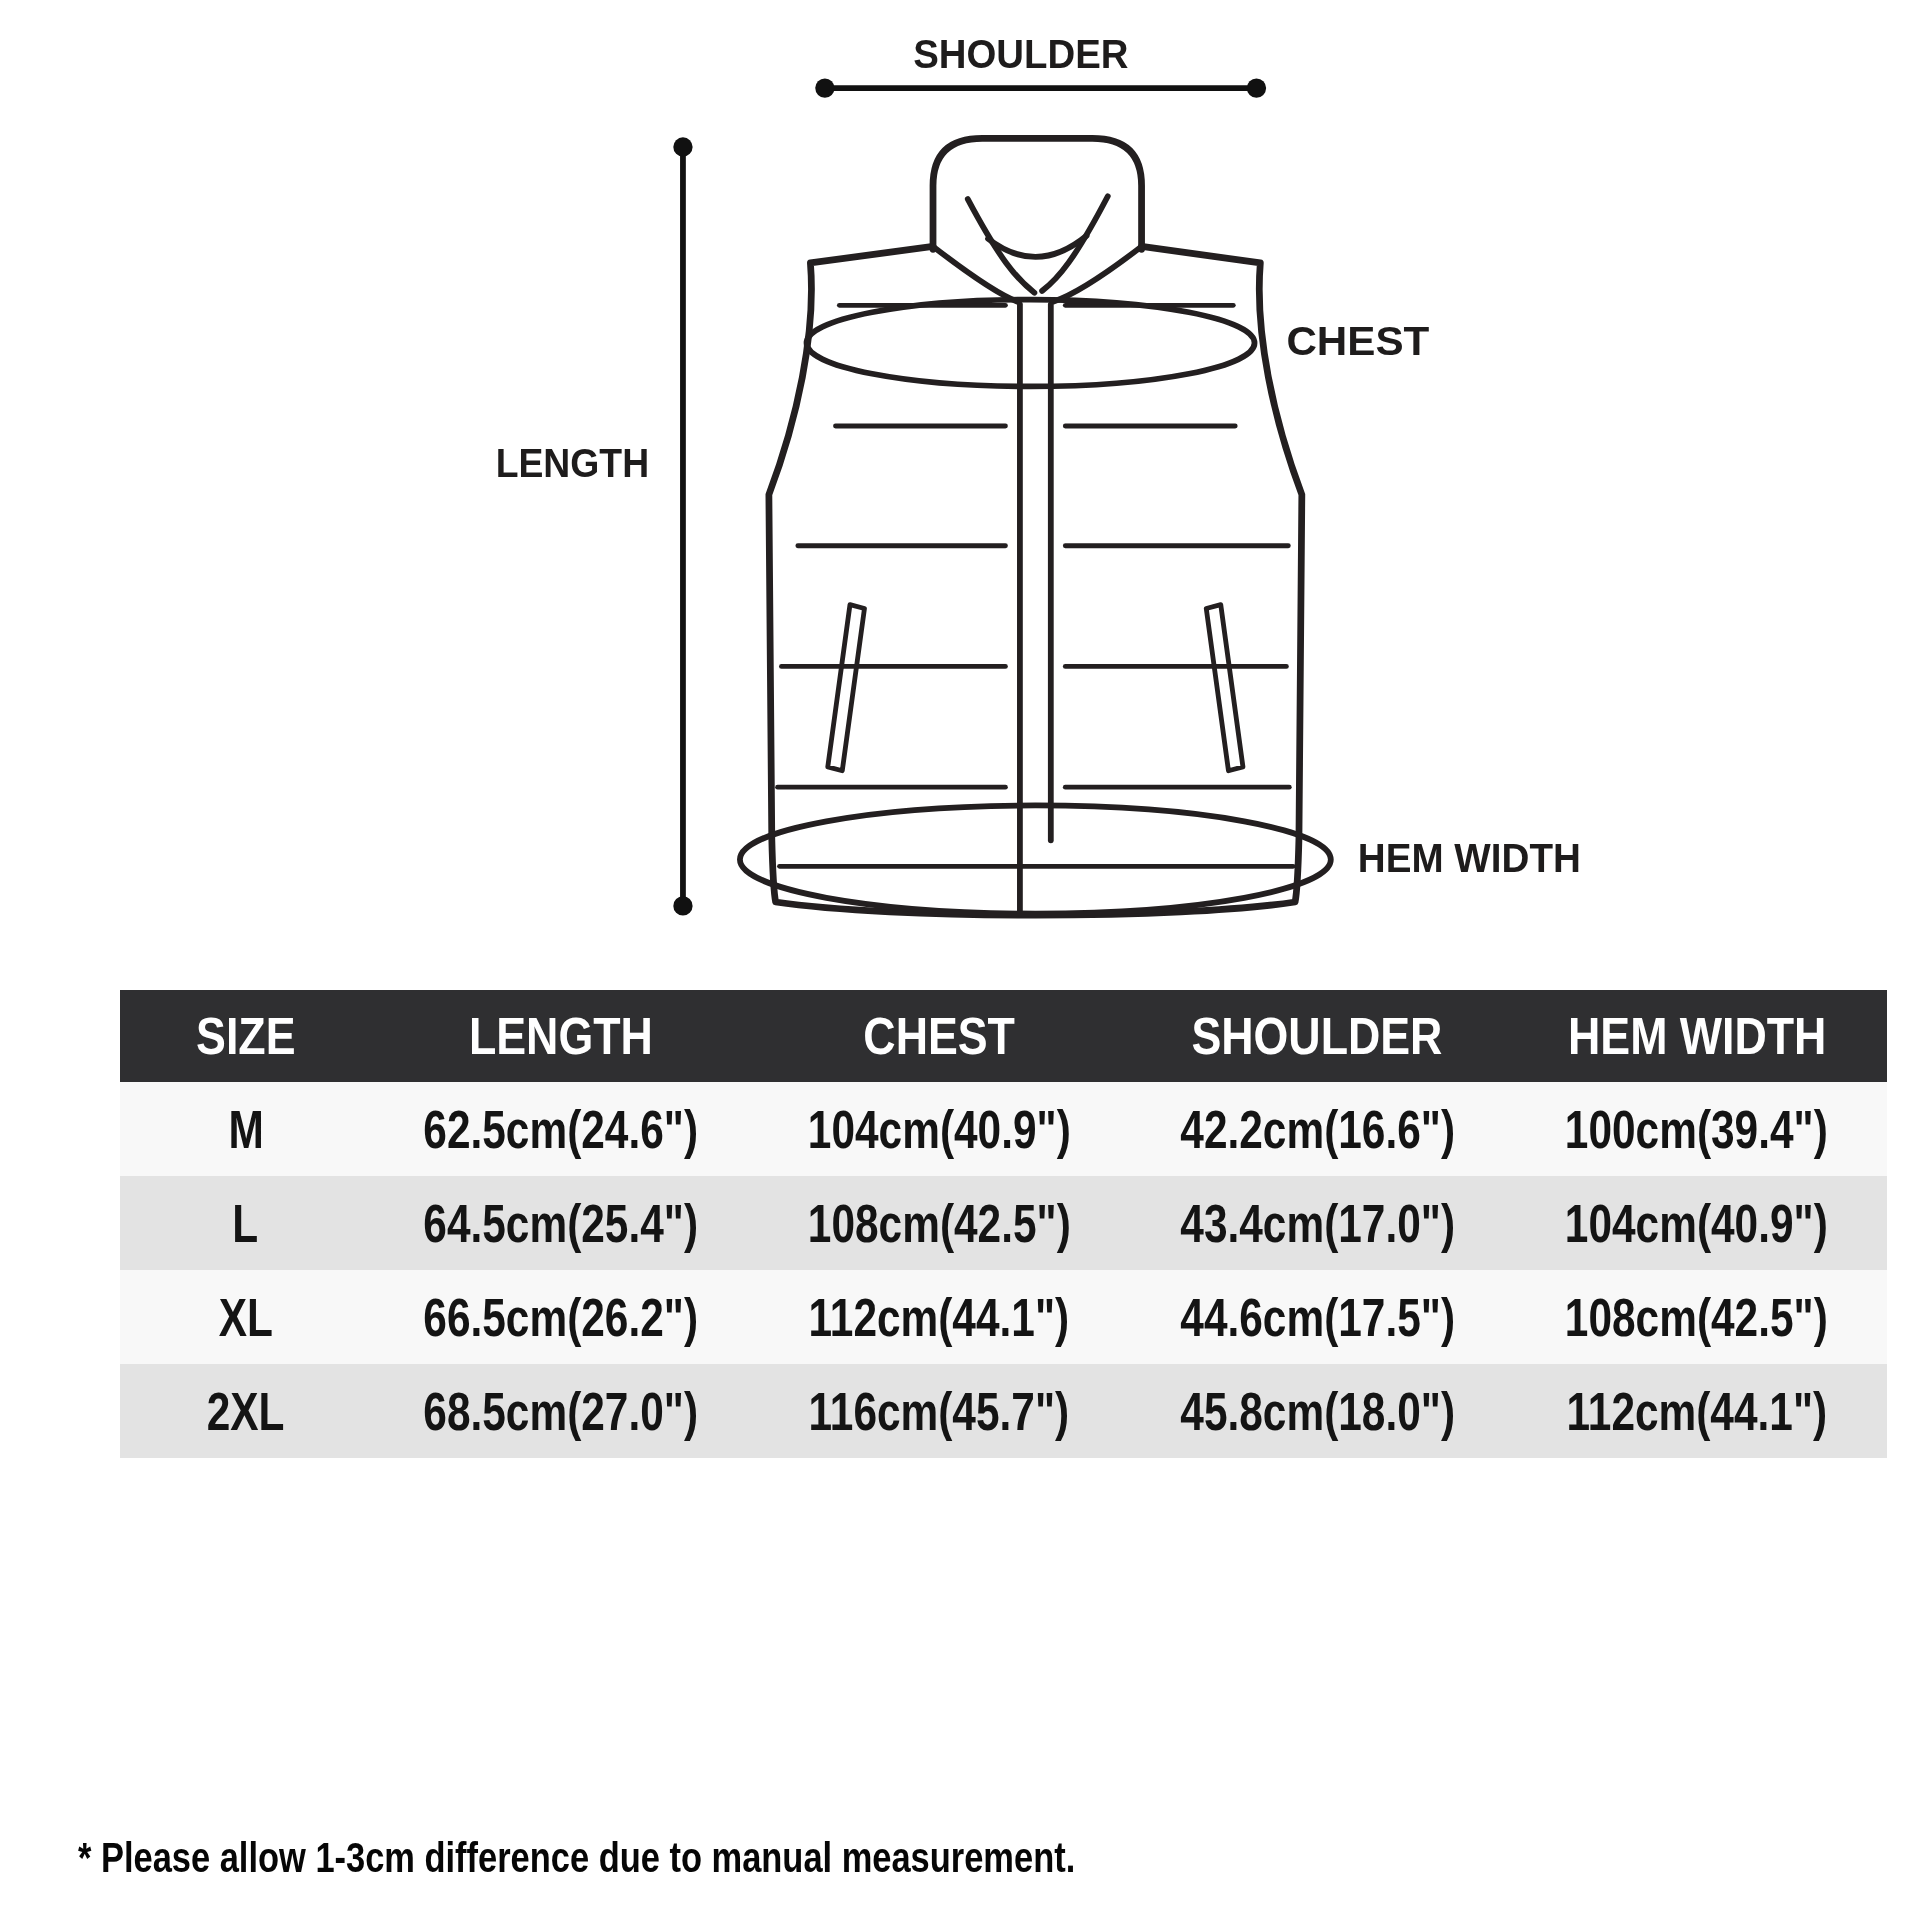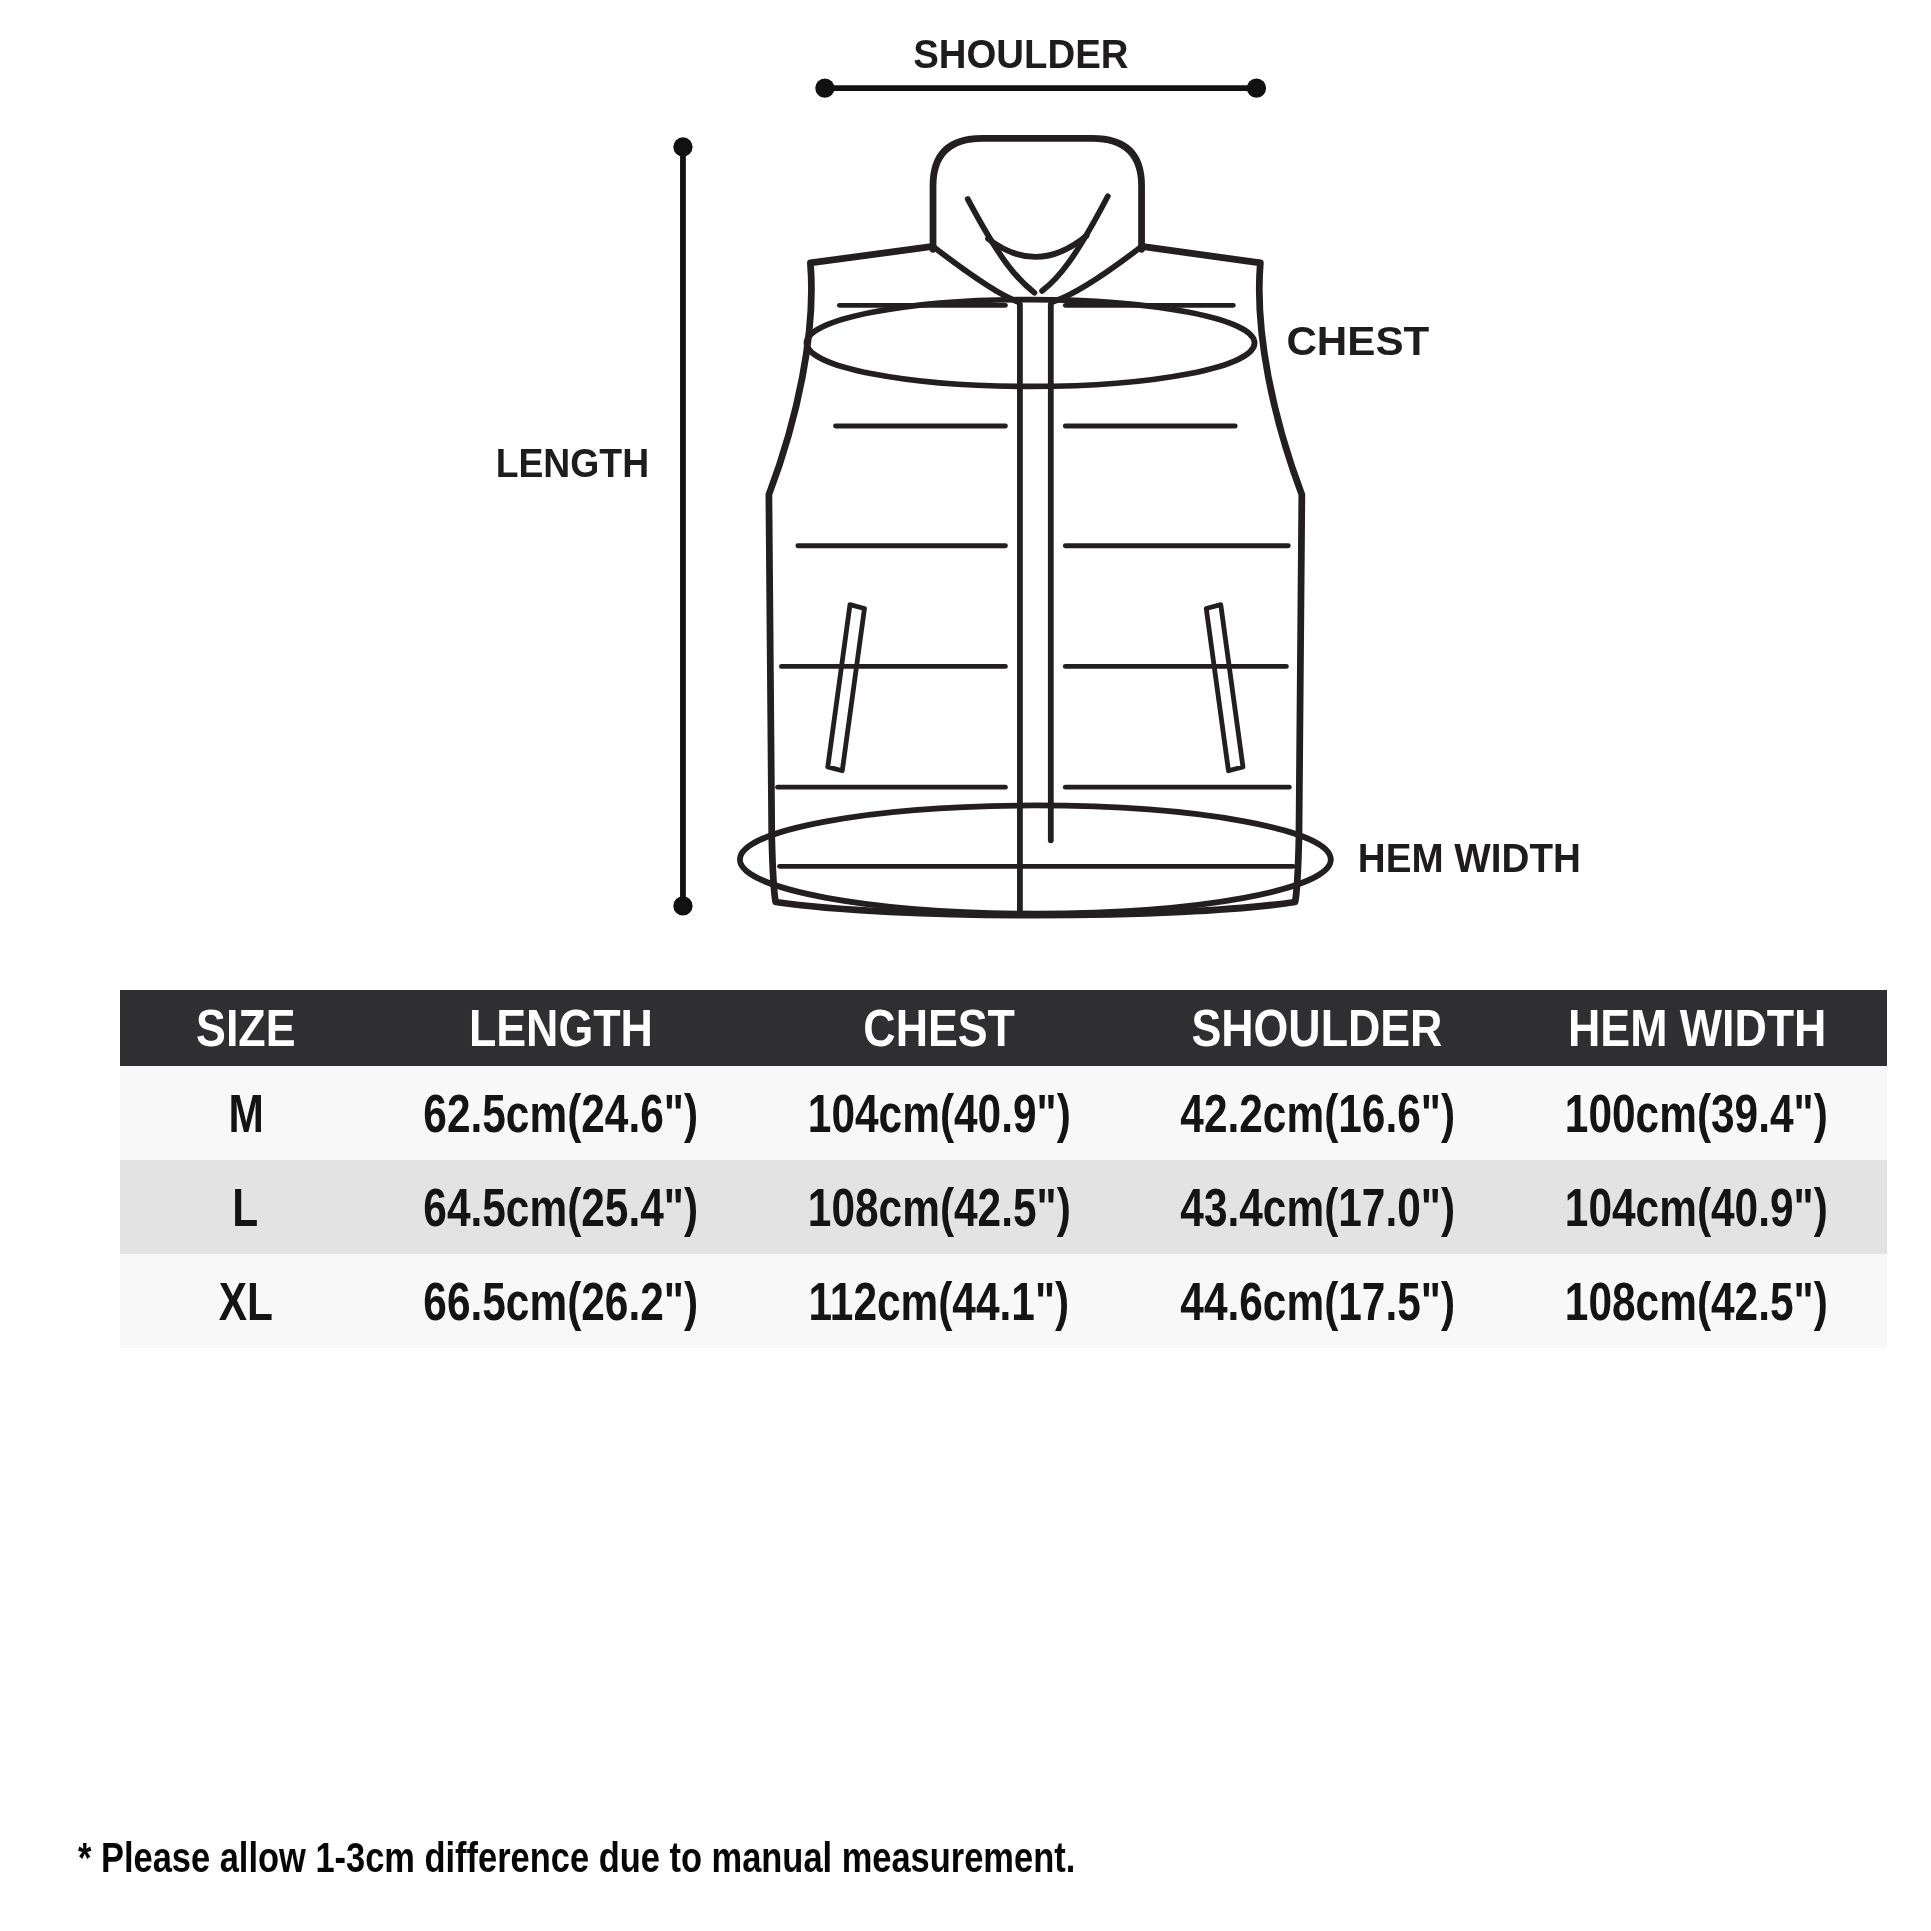--- a/index.html
+++ b/index.html
@@ -12,21 +12,21 @@
     font-family:"Liberation Sans",sans-serif;
     font-weight:bold;font-size:42px;fill:var(--ink,#1e1c1c);
   }
   
   .cnd{display:inline-block;transform:scaleX(0.80);transform-origin:center;white-space:nowrap;}
   table.size{
     position:absolute;left:82px;top:990px;width:1767px;
     border-collapse:collapse;table-layout:fixed;
   }
   table.size th,table.size td{padding:0;text-align:center;vertical-align:middle;border:0;}
-  table.size thead tr{background:var(--header-bg,#2f2f31);height:76px;}
+  table.size thead tr{background:var(--header-bg,#2f2f31);height:92px;}
   table.size thead .cnd{
     color:var(--header-text,#ffffff);font-size:52px;font-weight:bold;
     transform:scaleX(0.86);letter-spacing:0px;
   }
   table.size tbody tr{height:94px;}
   table.size tbody tr.light{background:var(--row-light,#f8f8f8);}
   table.size tbody tr.dark{background:var(--row-dark,#e3e3e3);}
   table.size td .cnd{font-size:53px;font-weight:bold;color:#141414;}
   .footnote{
     position:absolute;left:40px;top:1834px;width:1641px;
@@ -127,20 +127,27 @@
         <td><span class="cnd">43.4cm(17.0")</span></td>
         <td><span class="cnd">104cm(40.9")</span></td>
       </tr>
       <tr class="light">
         <td><span class="cnd">XL</span></td>
         <td><span class="cnd">66.5cm(26.2")</span></td>
         <td><span class="cnd">112cm(44.1")</span></td>
         <td><span class="cnd">44.6cm(17.5")</span></td>
         <td><span class="cnd">108cm(42.5")</span></td>
       </tr>
+      <tr class="dark">
+        <td><span class="cnd">2XL</span></td>
+        <td><span class="cnd">68.5cm(27.0")</span></td>
+        <td><span class="cnd">116cm(45.7")</span></td>
+        <td><span class="cnd">45.8cm(18.0")</span></td>
+        <td><span class="cnd">112cm(44.1")</span></td>
+      </tr>
     </tbody>
   </table>
 
   <div class="footnote">
     <span class="cnd">* Please allow 1-3cm difference due to manual measurement.</span>
   </div>
 
 </div>
 
 

